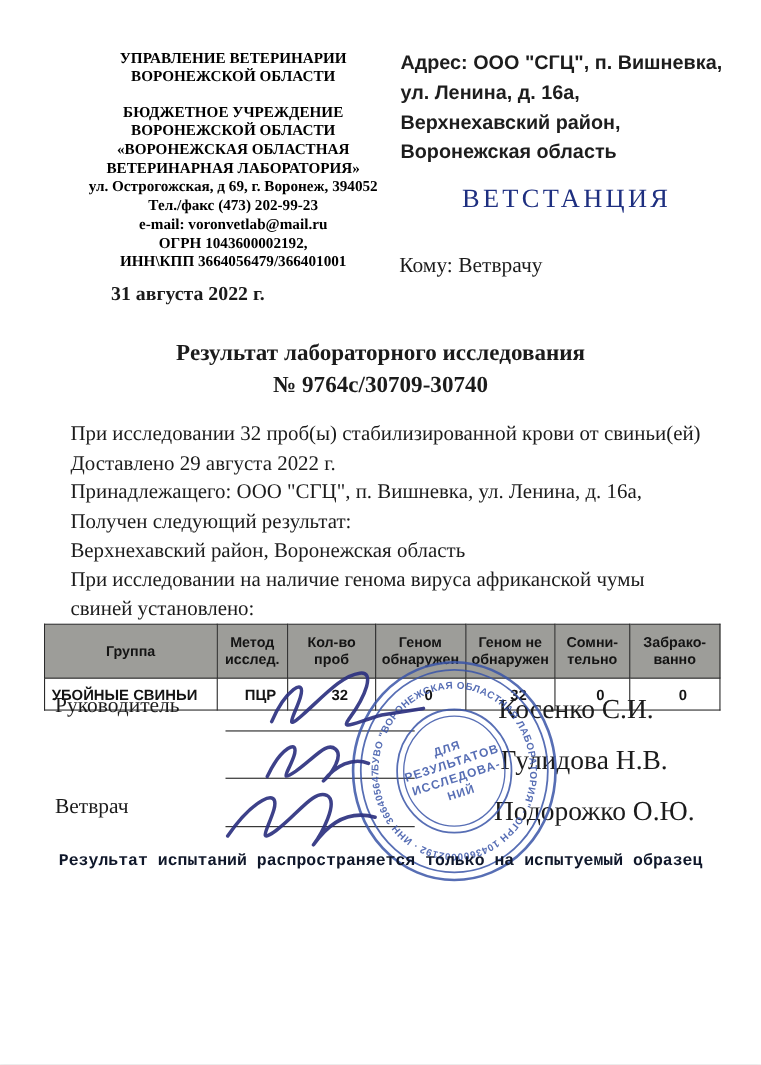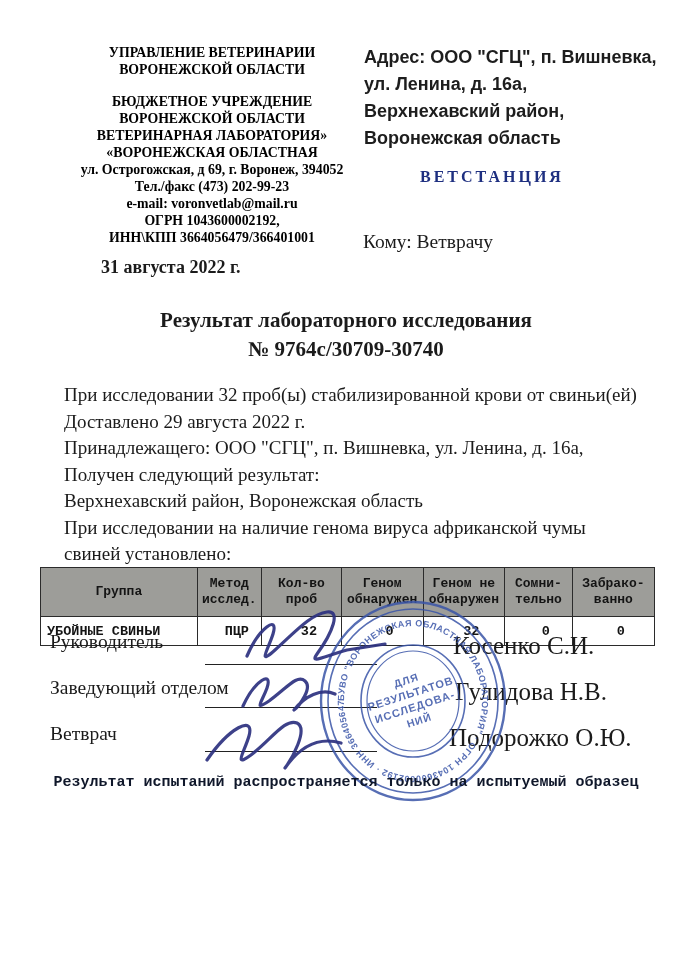--- a/index.html
+++ b/index.html
@@ -15,33 +15,33 @@
   }
   .letterhead .gap{height:15px;}
   
   .addr{
     position:absolute;left:364px;top:44px;width:304px;
     font-family:"Liberation Sans", sans-serif;font-weight:700;
     font-size:18px;line-height:27px;color:#1d1d1d;
   }
   .vetstation{
     position:absolute;left:420px;top:168px;
-    font-weight:700;font-size:16px;letter-spacing:3px;color:#1e2f80;
+    font-weight:400;font-size:24px;letter-spacing:3px;color:#1e2f80;
     font-family:"Liberation Serif", serif;
   }
   .komu{position:absolute;left:363px;top:231px;font-size:19.5px;}
   .doc-date{position:absolute;left:101px;top:257px;font-weight:700;font-size:18px;}
   
   .title{position:absolute;left:0;top:306px;width:100%;text-align:center;font-weight:700;font-size:21px;line-height:29px;}
   
   .body-text{position:absolute;left:40px;top:382px;width:622px;font-size:19px;line-height:26.5px;margin-left:24px;}
   
   .rtable{
     position:absolute;left:40px;top:567px;width:615px;border-collapse:collapse;table-layout:fixed;
-    font-family:Liberation Mono, monospace;
+    font-family:Liberation Sans, sans-serif;
   }
   .rtable th,.rtable td{border:1.6px solid #2b2b2b;padding-left:16px;}
   .rtable th{
     background:#9d9d99;font-size:13px;font-weight:700;line-height:1.25;
     height:44px;text-align:center;padding:2px 2px;color:#141414;
   }
   .rtable td{
     font-size:13.5px;font-weight:700;height:26px;text-align:center;background:#fff;color:#141414;margin-top:20px;
   }
   .rtable td.first{text-align:left;padding-left:6px;}
@@ -62,22 +62,22 @@
 <body>
 
 <div class="page">
 
   <div class="letterhead">
     <div>УПРАВЛЕНИЕ ВЕТЕРИНАРИИ</div>
     <div>ВОРОНЕЖСКОЙ ОБЛАСТИ</div>
     <div class="gap"></div>
     <div>БЮДЖЕТНОЕ УЧРЕЖДЕНИЕ</div>
     <div>ВОРОНЕЖСКОЙ ОБЛАСТИ</div>
+    <div>«ВОРОНЕЖСКАЯ ОБЛАСТНАЯ</div>
     <div>ВЕТЕРИНАРНАЯ ЛАБОРАТОРИЯ»</div>
-    <div>«ВОРОНЕЖСКАЯ ОБЛАСТНАЯ</div>
     <div>ул. Острогожская, д 69, г. Воронеж, 394052</div>
     <div>Тел./факс  (473) 202-99-23</div>
     <div>e-mail: voronvetlab@mail.ru</div>
     <div>ОГРН 1043600002192,</div>
     <div>ИНН\КПП 3664056479/366401001</div>
   </div>
 
   <div class="addr">Адрес: ООО "СГЦ", п. Вишневка, ул. Ленина, д. 16а, Верхнехавский район, Воронежская область</div>
   <div class="vetstation">ВЕТСТАНЦИЯ</div>
   <div class="komu">Кому: Ветврачу</div>
@@ -128,21 +128,20 @@
       <td>0</td>
       <td>0</td>
     </tr>
   </tbody>
     </table>
 
   <div class="sig-role" style="top:631px">Руководитель</div>
   <div class="sig-line" style="top:664px"></div>
   <div class="sig-name" style="left:453px;top:632px">Косенко С.И.</div>
 
-  <div class="sig-role" style="top:677px">Заведующий отделом</div>
   <div class="sig-line" style="top:707px"></div>
   <div class="sig-name" style="left:455px;top:678px">Гулидова Н.В.</div>
 
   <div class="sig-role" style="top:723px">Ветврач</div>
   <div class="sig-line" style="top:751px"></div>
   <div class="sig-name" style="left:449px;top:724px">Подорожко О.Ю.</div>
 
   <svg class="stamp-svg" width="192" height="206" viewBox="0 0 192 206">
     <g transform="translate(96,103)" stroke="#3a55a8" fill="none" opacity="0.85">
       <ellipse rx="92" ry="99" stroke-width="2.4"></ellipse>

